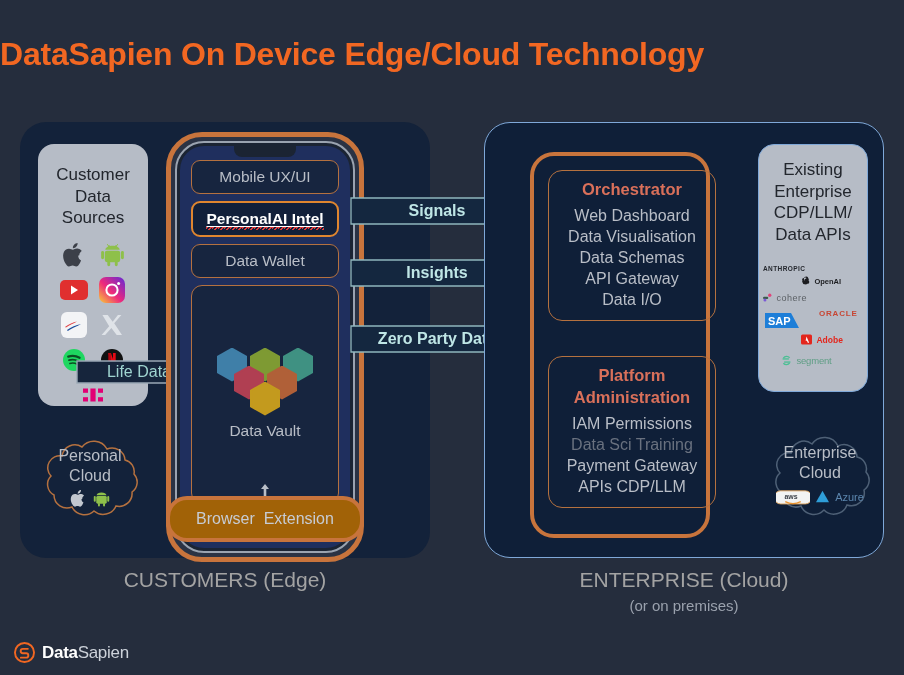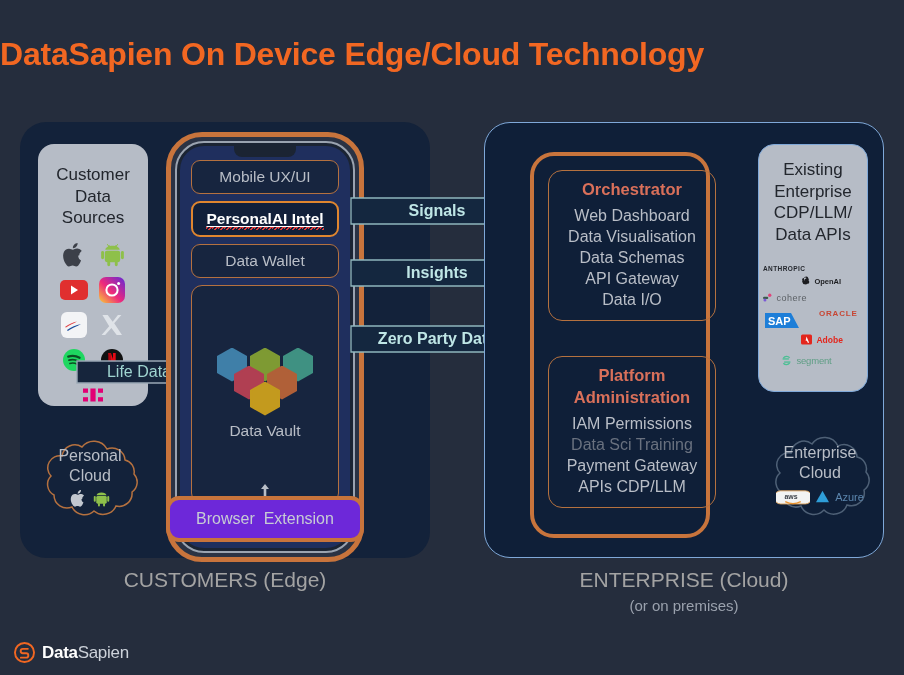--- a/index.html
+++ b/index.html
@@ -126,21 +126,21 @@
     width: 86%; background: #b5713f; border-radius: 7px;
     color: #ffffff; font-weight: 700; font-size: 15.5px;
     text-align: center; padding: 5px 0; margin-top: 1px;
   }
 
   
   #dbl-arrow { position: absolute; left: 258px; top: 484px; width: 14px; height: 20px; }
 
   #browser-ext {
     position: absolute; left: 166px; top: 496px; width: 198px; height: 46px;
-    background: #6d28d9; border: 4px solid #c8743c; border-radius: 13px;
+    background: #a16207; border: 4px solid #c8743c; border-radius: 21px;
     color: #c7ccd4; font-size: 16px;
     display: flex; align-items: center; justify-content: center;
     white-space: pre;
   }
 
   
   .cloud { position: absolute; }
   .cloud .ctext {
     position: absolute; left: 0; top: 0; width: 100%; height: 100%;
     display: flex; flex-direction: column; align-items: center; justify-content: center;

